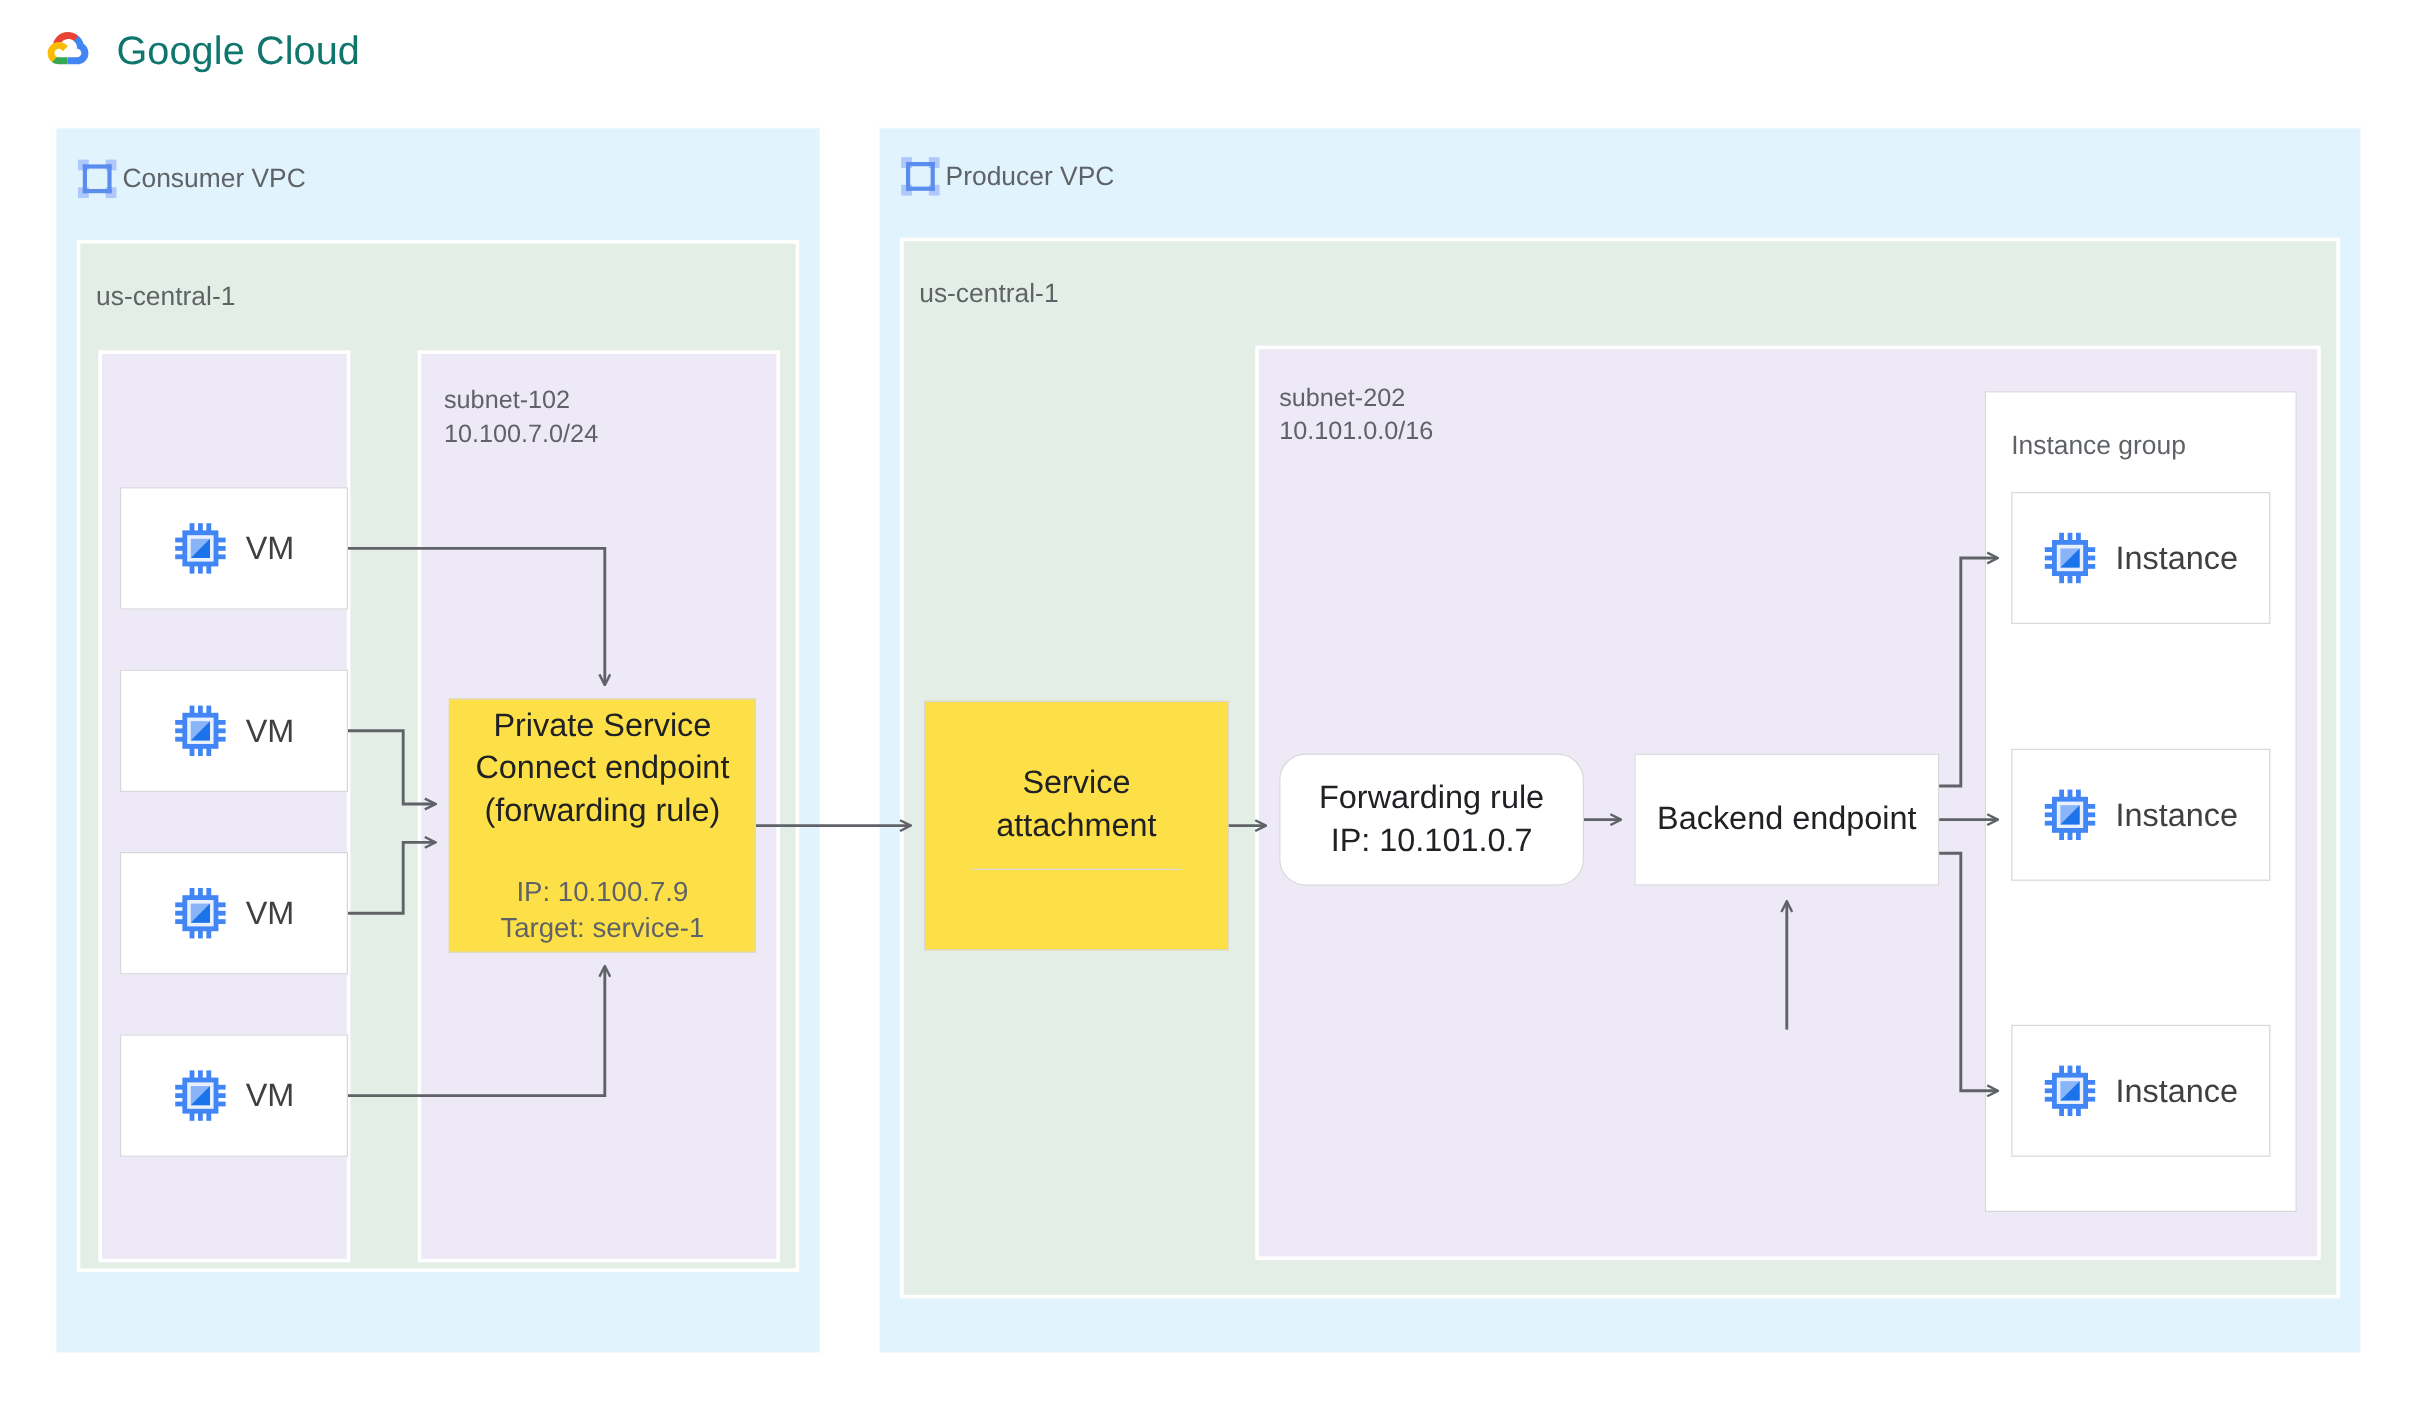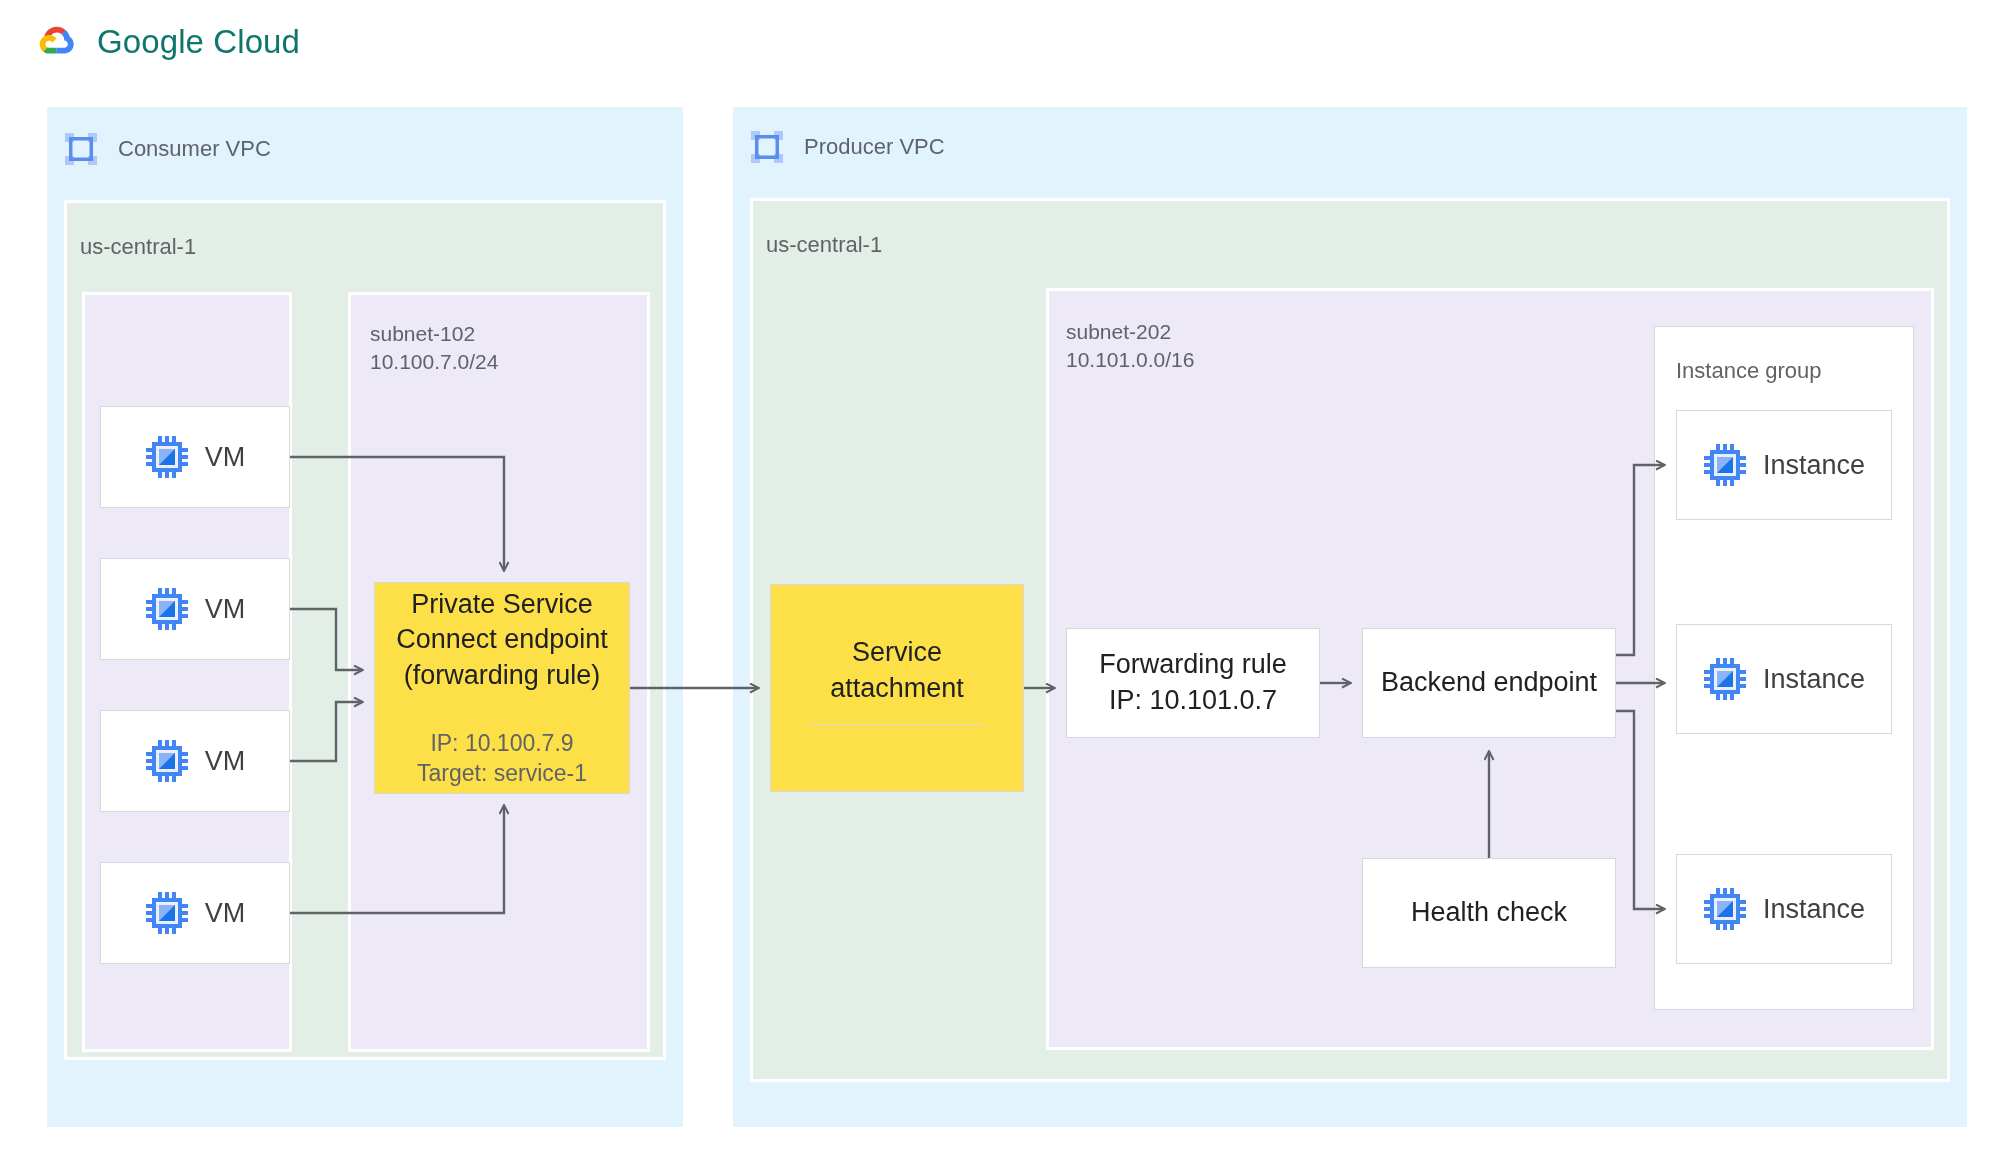--- a/index.html
+++ b/index.html
@@ -28,21 +28,21 @@
 
   
   .vpc {
     position: absolute;
     background: #e1f3fd;
     border: 3px solid #ffffff;
     box-sizing: border-box;
   }
   .vpc-title {
     position: absolute;
-    display: flex; align-items: center; gap: 20px;
+    display: flex; align-items: center; gap: 4px;
     font-size: 22px; color: #5f6368;
   }
   .vpc-icon { width: 34px; height: 34px; display:block; }
 
   .region {
     position: absolute;
     background: #e3efe6;
     border: 3px solid #ffffff;
     box-sizing: border-box;
   }
@@ -312,32 +312,29 @@
   <div class="subnet" style="left:1046px; top:288px; width:888px; height:762px;">
   </div>
   <div class="subnet-label" style="left:1066px; top:318px; width:300px;">subnet-202
 10.101.0.0/16</div>
 
   <div class="card" style="left:770px; top:584px; width:254px; height:208px;">
     <div class="card-title">Service attachment</div>
     <div class="card-divider"></div>
   </div>
 
-  <div class="plain-box" style="left:1066px; top:628px; width:254px; height:110px;">
+  <div class="plain-box" style="left:1066px; top:628px; width:254px; height:110px;border-radius:22px;">
     <div class="plain-box-text">Forwarding rule
 IP: 10.101.0.7</div>
   </div>
 
   <div class="plain-box" style="left:1362px; top:628px; width:254px; height:110px;">
     <div class="plain-box-text">Backend endpoint</div>
   </div>
 
-  <div class="plain-box" style="left:1362px; top:858px; width:254px; height:110px;">
-    <div class="plain-box-text">Health check</div>
-  </div>
 
   <div class="group-box" style="left:1654px; top:326px; width:260px; height:684px;">
   </div>
   <div class="group-label" style="left:1676px; top:358px;">Instance group</div>
 
   <div class="node" style="left:1676px; top:410px; width:216px; height:110px;">
     <div class="node-icon-row">
       <svg class="chip-icon" viewBox="0 0 44 44">
         <g fill="#4285f4">
           <rect x="13" y="1" width="4" height="7"></rect>

